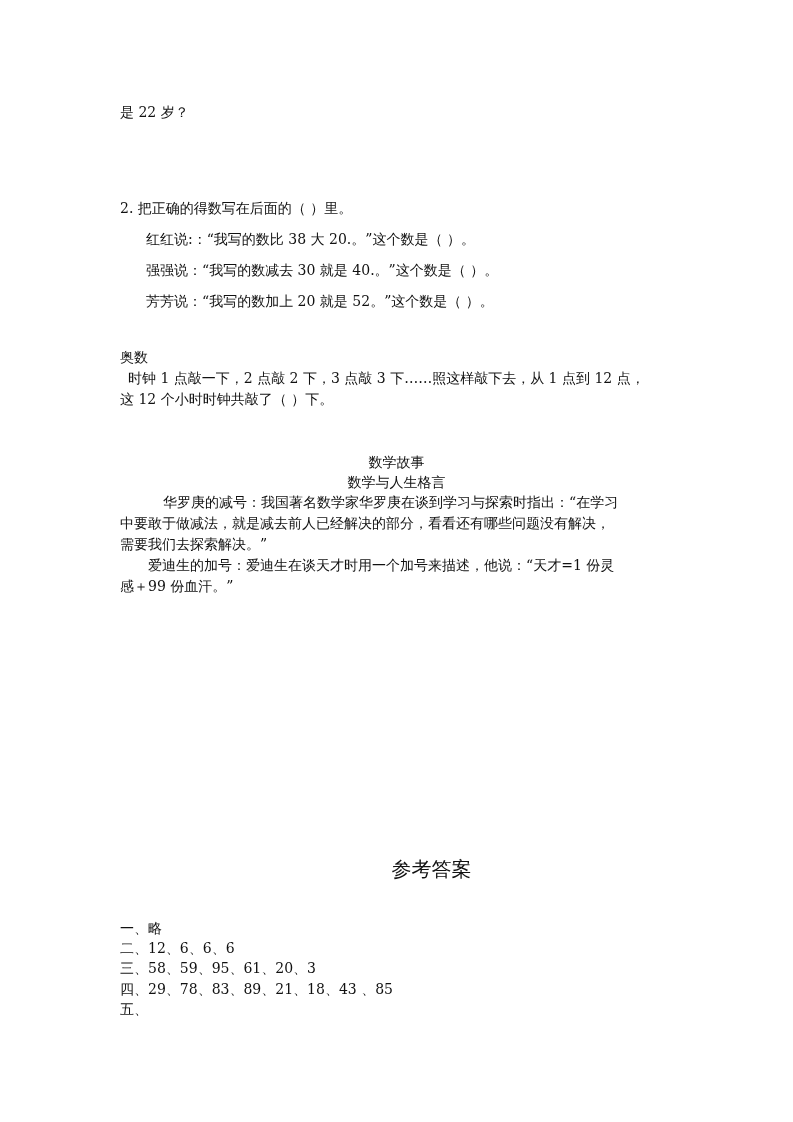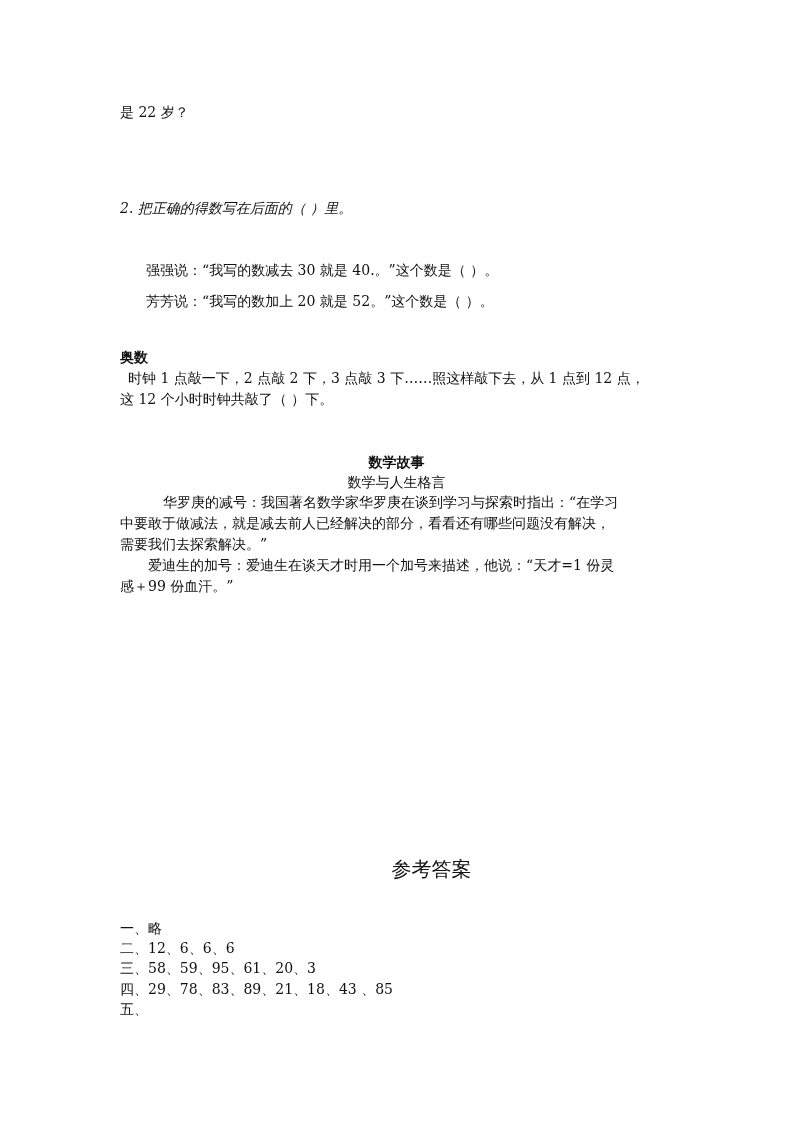--- a/index.html
+++ b/index.html
@@ -20,37 +20,38 @@
       left: 0; top: 0;
       width: 673px;
       height: 1122px;
     }
     .line {
       position: absolute;
       white-space: nowrap;
       font-size: 14px;
       line-height: 20px;
     }
-    .bold { font-weight: bold; font-family: "DejaVu Sans", "Liberation Sans", sans-serif; }
+    .bold { font-weight: normal; font-family: "DejaVu Sans", "Liberation Sans", sans-serif; }
     .center { left: 0; width: 793px; text-align: center; }
     .title-answers {
       font-size: 20px;
       line-height: 26px;
       font-family: "DejaVu Sans", "Liberation Sans", sans-serif;
       margin-left: 35px;
     }
   </style>
 </head>
 <body>
 
 <div class="page">
 
   <div class="line" style="left:120px; top:102px;">是 22 岁？</div>
 
-  <div class="line" style="left:120px; top:198px;font-style:italic;">2.  把正确的得数写在后面的（          ）里。</div>
+  <div class="line" style="left:120px; top:198px;">2.  把正确的得数写在后面的（          ）里。</div>
+  <div class="line" style="left:146px; top:229px;">红红说:：“我写的数比 38 大 20.。”这个数是（          ）。</div>
   <div class="line" style="left:146px; top:260px;">强强说：“我写的数减去 30 就是 40.。”这个数是（          ）。</div>
   <div class="line" style="left:146px; top:291px;">芳芳说：“我写的数加上 20 就是 52。”这个数是（          ）。</div>
 
   <div class="line bold" style="left:120px; top:347px;">奥数</div>
   <div class="line" style="left:120px; top:368px;margin-left:8px;">时钟 1 点敲一下，2 点敲 2 下，3 点敲 3 下……照这样敲下去，从 1 点到 12 点，</div>
   <div class="line" style="left:120px; top:389px;">这 12 个小时时钟共敲了（     ）下。</div>
 
   <div class="line bold center" style="top:452px;">数学故事</div>
   <div class="line center" style="top:472px;">数学与人生格言</div>
   <div class="line" style="left:163px; top:492px;">华罗庚的减号：我国著名数学家华罗庚在谈到学习与探索时指出：“在学习</div>

